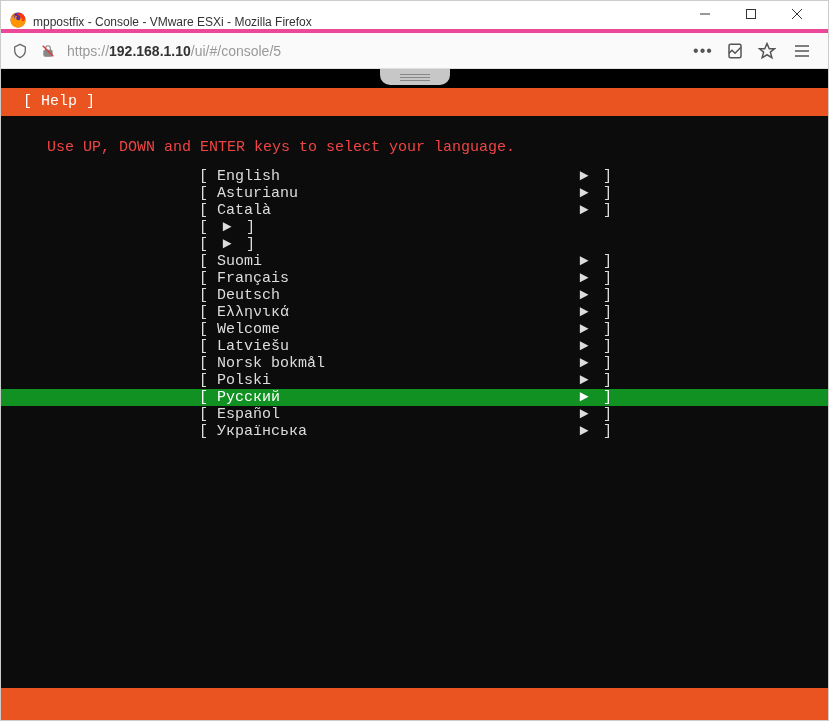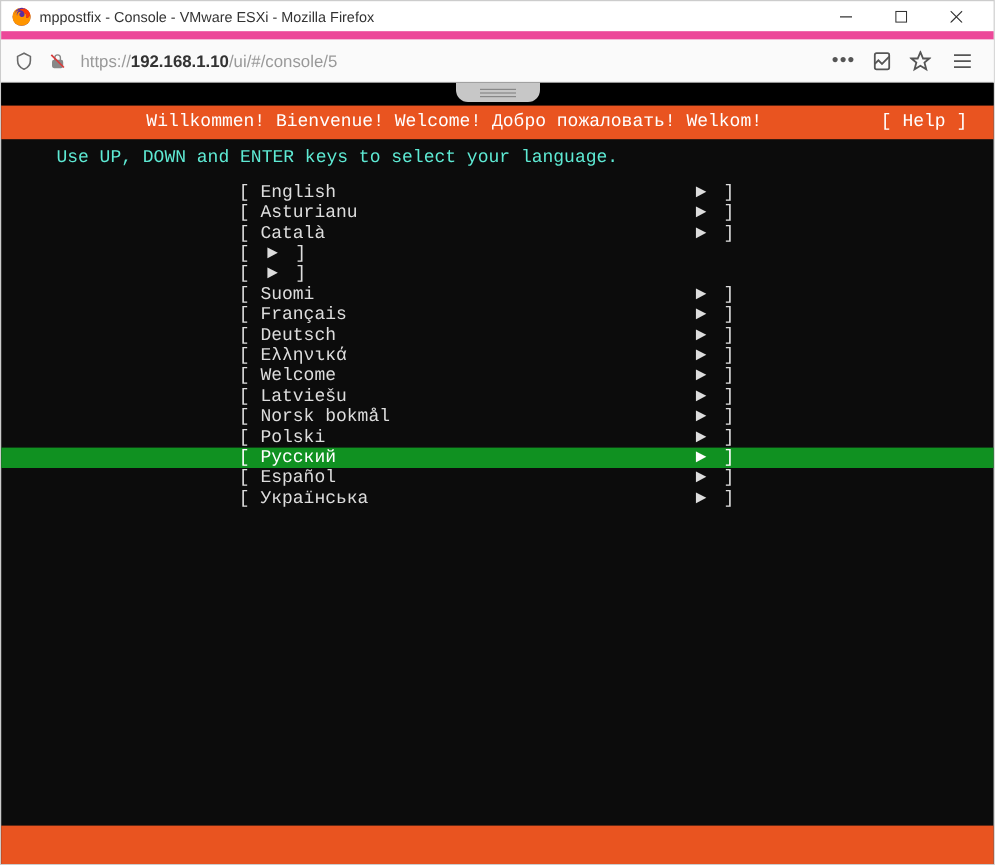--- a/index.html
+++ b/index.html
@@ -14,23 +14,23 @@
       width: 829px;
       height: 721px;
       border: 1px solid #ccc;
       display: flex;
       flex-direction: column;
       background: #fff;
     }
     .titlebar {
       height: 32px;
       display: flex;
-      align-items: center;
+      align-items: flex-end;
       padding: 0 8px;
-      border-bottom: 7px solid #ec4899;
+      border-bottom: 4px solid #ec4899;
     }
     .titlebar-icon {
       width: 18px;
       height: 18px;
       margin-right: 6px;
     }
     .titlebar-title {
       flex: 1;
       font-size: 12px;
       color: #333;
@@ -154,22 +154,22 @@
       background: #e95420;
       color: #fff;
       display: flex;
       padding: 6px 22px;
       font-family: "Courier New", monospace;
       font-size: 15px;
     }
     .orange-left { flex: 1; text-align: center; white-space: nowrap; }
     .orange-right { white-space: nowrap; }
     .instruction {
-      padding: 8px 0 12px 46px;
-      color: #5eead4;
+      padding: 24px 0 12px 46px;
+      color: #ef4444;
       white-space: nowrap;
     }
     .lang-list {
       display: flex;
       flex-direction: column;
     }
     .lang-row {
       display: flex;
       padding: 0;
       height: 17px;
@@ -267,21 +267,20 @@
       <div class="vmware-tab-lines">
         <div class="vmware-tab-line"></div>
         <div class="vmware-tab-line"></div>
         <div class="vmware-tab-line"></div>
       </div>
     </div>
 
     <div class="terminal">
       <div class="topblack"></div>
       <div class="orange-bar">
-        <span class="orange-left">Willkommen! Bienvenue! Welcome! Добро пожаловать! Welkom!</span>
         <span class="orange-right">[ Help ]</span>
       </div>
       <div class="instruction">Use UP, DOWN and ENTER keys to select your language.</div>
       <div class="lang-list" id="lang-list">
           <div class="lang-row">
             <span class="lang-pad"></span>
             <span class="lang-bracket-l">[</span>
             <span class="lang-name">English</span>
             <span class="lang-arrow">►</span>
             <span class="lang-bracket-r">]</span>

